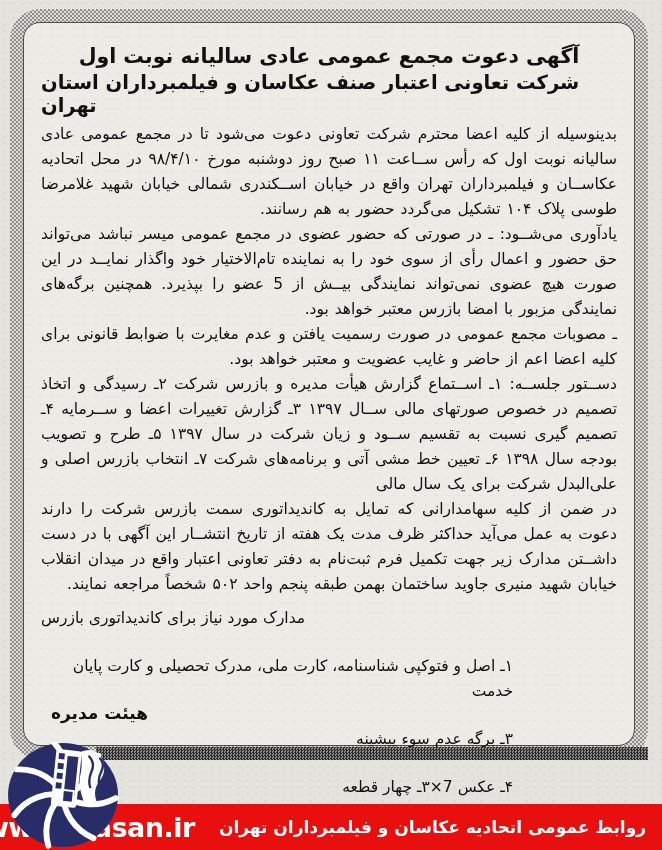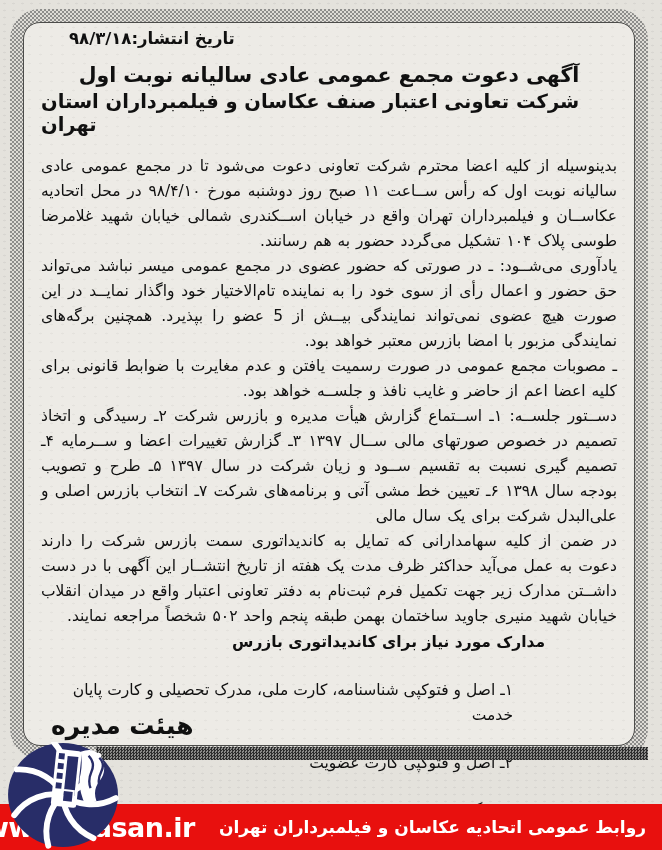--- a/index.html
+++ b/index.html
@@ -27,61 +27,59 @@
     padding:6px 17px 0 17px;
   }
   
   .bottom-rule{
     position:absolute;left:96px;top:747px;width:552px;height:13px;
     background:repeating-conic-gradient(#2c2c2c 0% 25%, #8b8b89 0% 50%) 0 0 / 3px 3px;
   }
   .date{direction:rtl;text-align:left;padding-left:28px;font-size:16.5px;font-weight:bold;letter-spacing:-0.3px;}
   .title1{text-align:center;font-weight:bold;font-size:20.5px;margin-top:15px;letter-spacing:-0.4px;}
   .title2{text-align:left;font-weight:bold;font-size:19.5px;margin-top:3px;letter-spacing:-0.4px;}
-  .bodytext{direction:rtl;margin-top:18px;font-size:15.5px;line-height:25px;}
+  .bodytext{direction:rtl;margin-top:5px;font-size:15.5px;line-height:25px;}
   .bodytext p{margin:0;text-align:justify;text-align-last:right;word-spacing:1px;}
   .agenda-label{font-weight:normal;}
-  .docs-heading{direction:rtl;text-align:right;padding-right:72px;font-size:15.5px;line-height:25px;margin-top:1px;font-weight:bold;}
+  .docs-heading{direction:rtl;text-align:left;padding-right:72px;font-size:15.5px;line-height:25px;margin-top:9px;}
   .docs-list div{direction:rtl;text-align:right;padding-right:104px;font-size:15.5px;line-height:25px;margin-top:23px;}
-  .signature{position:absolute;left:27px;bottom:5px;font-weight:bold;font-size:25px;letter-spacing:-0.5px;}
+  .signature{position:absolute;left:27px;bottom:22px;font-weight:bold;font-size:17px;letter-spacing:-0.5px;}
   
   .banner{
     position:absolute;left:0;bottom:0;width:662px;height:46px;
     background:#e8100e;display:flex;flex-direction:row;direction:rtl;
     align-items:center;justify-content:flex-start;
     box-sizing:border-box;padding:0 16px 0 8px;gap:24px;
   }
   .org-text{color:#fff;font-weight:bold;font-size:17px;white-space:nowrap;}
   .website{color:#fff;font-weight:bold;font-size:27px;direction:ltr;letter-spacing:-0.5px;white-space:nowrap;}
   .logo{position:absolute;left:6px;top:742px;z-index:3;}
 </style>
 </head>
 <body>
 
 <div class="page">
 
   <div class="frame">
     <div class="paper">
 
-      <div class="date">تاریخ انتشار:۹۸/۳/۱۸</div>
       <div class="title1">آگهی دعوت مجمع عمومی عادی سالیانه نوبت اول</div>
       <div class="title2">شرکت تعاونی اعتبار صنف عکاسان و فیلمبرداران استان تهران</div>
 
       <div class="bodytext">
         <p>بدینوسیله از کلیه اعضا محترم شرکت تعاونی دعوت می‌شود تا در مجمع عمومی عادی سالیانه نوبت اول که رأس ســاعت ۱۱ صبح روز دوشنبه مورخ ۹۸/۴/۱۰ در محل اتحادیه عکاســان و فیلمبرداران تهران واقع در خیابان اســکندری شمالی خیابان شهید غلامرضا طوسی پلاک ۱۰۴ تشکیل می‌گردد حضور به هم رسانند.</p>
         <p>یادآوری می‌شــود: ـ در صورتی که حضور عضوی در مجمع عمومی میسر نباشد می‌تواند حق حضور و اعمال رأی از سوی خود را به نماینده تام‌الاختیار خود واگذار نمایــد در این صورت هیچ عضوی نمی‌تواند نمایندگی بیــش از 5 عضو را بپذیرد. همچنین برگه‌های نمایندگی مزبور با امضا بازرس معتبر خواهد بود.</p>
-        <p>ـ مصوبات مجمع عمومی در صورت رسمیت یافتن و عدم مغایرت با ضوابط قانونی برای کلیه اعضا اعم از حاضر و غایب نافذ و جلســه خواهد بود.</p>
+        <p>ـ مصوبات مجمع عمومی در صورت رسمیت یافتن و عدم مغایرت با ضوابط قانونی برای کلیه اعضا اعم از حاضر و غایب عضویت و معتبر خواهد بود.</p>
         <p><span class="agenda-label">دســتور جلســه:</span> <span>۱ـ اســتماع گزارش هیأت مدیره و بازرس شرکت ۲ـ رسیدگی و اتخاذ تصمیم در خصوص صورتهای مالی ســال ۱۳۹۷ ۳ـ گزارش تغییرات اعضا و ســرمایه ۴ـ تصمیم گیری نسبت به تقسیم ســود و زیان شرکت در سال ۱۳۹۷ ۵ـ طرح و تصویب بودجه سال ۱۳۹۸ ۶ـ تعیین خط مشی آتی و برنامه‌های شرکت ۷ـ انتخاب بازرس اصلی و علی‌البدل شرکت برای یک سال مالی</span></p>
         <p>در ضمن از کلیه سهامدارانی که تمایل به کاندیداتوری سمت بازرس شرکت را دارند دعوت به عمل می‌آید حداکثر ظرف مدت یک هفته از تاریخ انتشــار این آگهی با در دست داشــتن مدارک زیر جهت تکمیل فرم ثبت‌نام به دفتر تعاونی اعتبار واقع در میدان انقلاب خیابان شهید منیری جاوید ساختمان بهمن طبقه پنجم واحد ۵۰۲ شخصاً مراجعه نمایند.</p>
       </div>
 
       <div class="docs-heading">مدارک مورد نیاز برای کاندیداتوری بازرس</div>
       <div class="docs-list">
         <div>۱ـ اصل و فتوکپی شناسنامه، کارت ملی، مدرک تحصیلی و کارت پایان خدمت</div>
-        <div>۲ـ اصل و فتوکپی کارت عضویت</div>
         <div>۳ـ برگه عدم سوء پیشینه</div>
         <div>۴ـ عکس 7×۳ـ چهار قطعه</div>
       </div>
 
       <div class="signature">هیئت مدیره</div>
     </div>
   </div>
 
   <div class="bottom-rule"></div>
 

